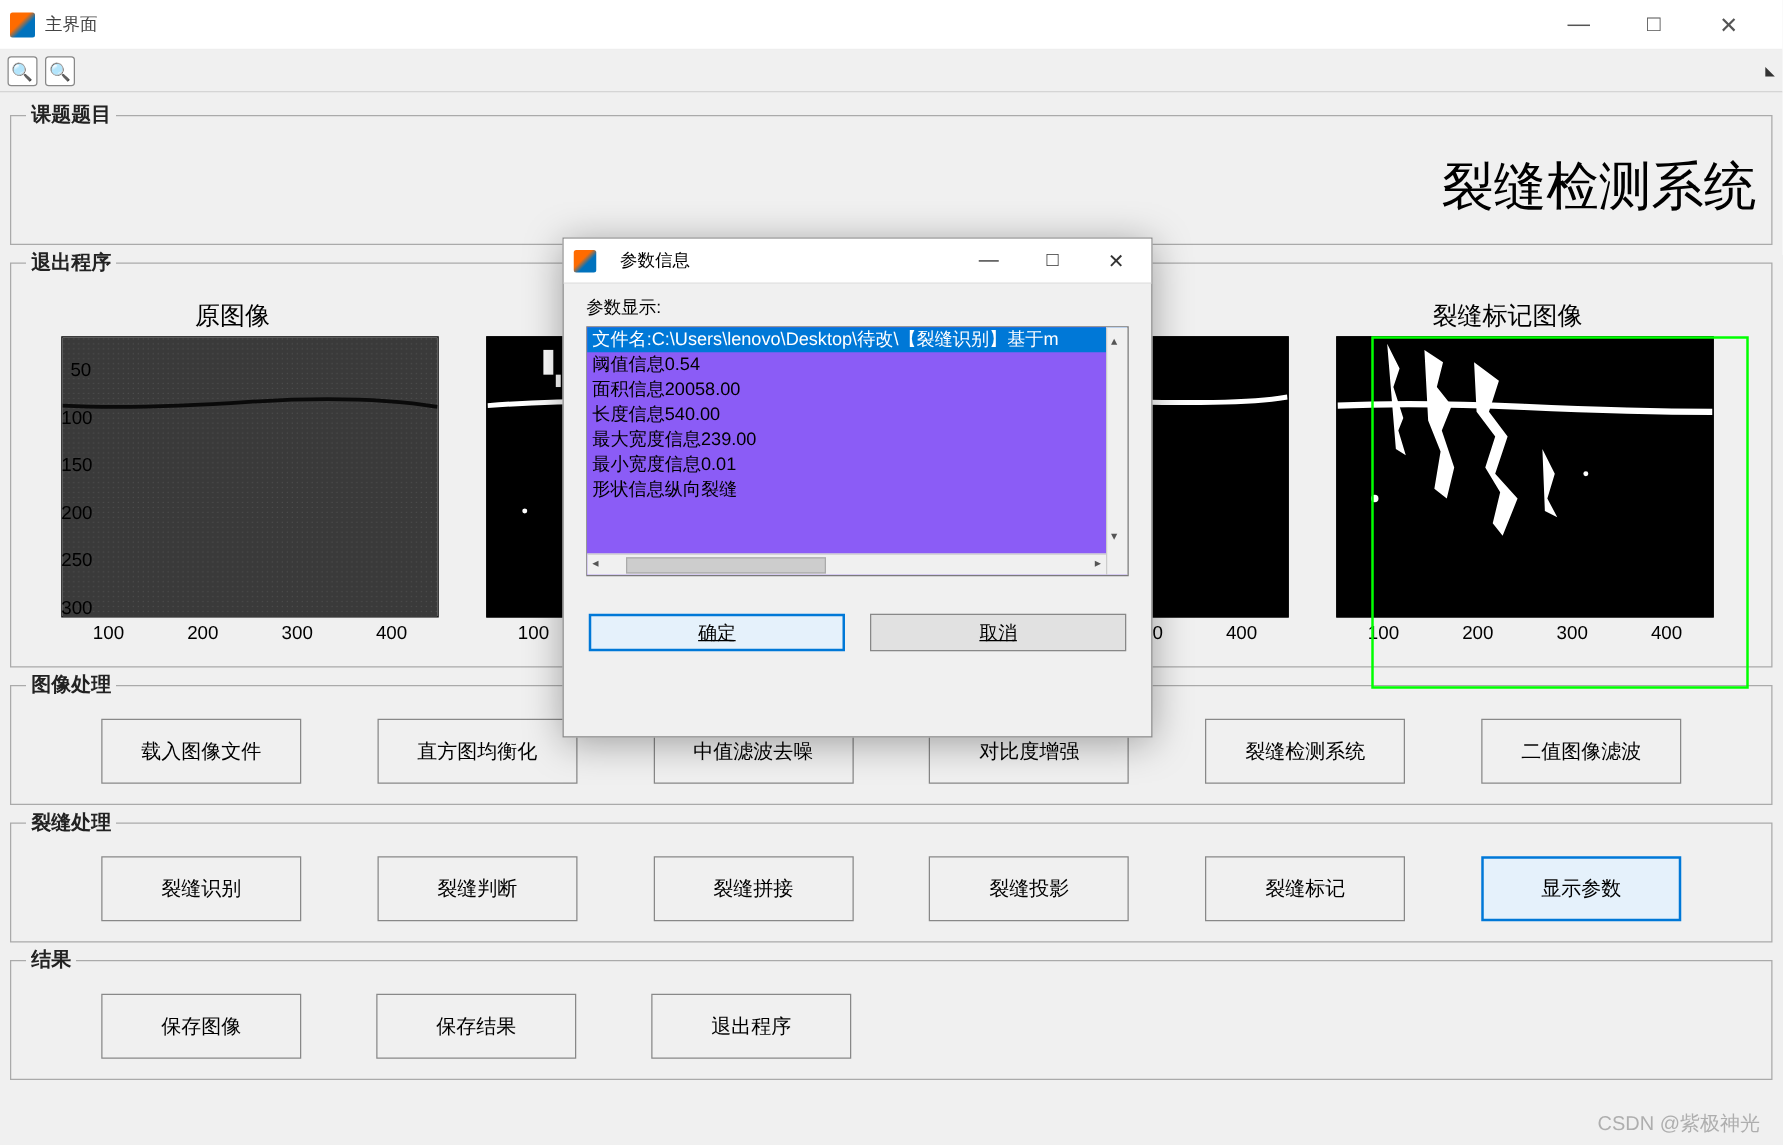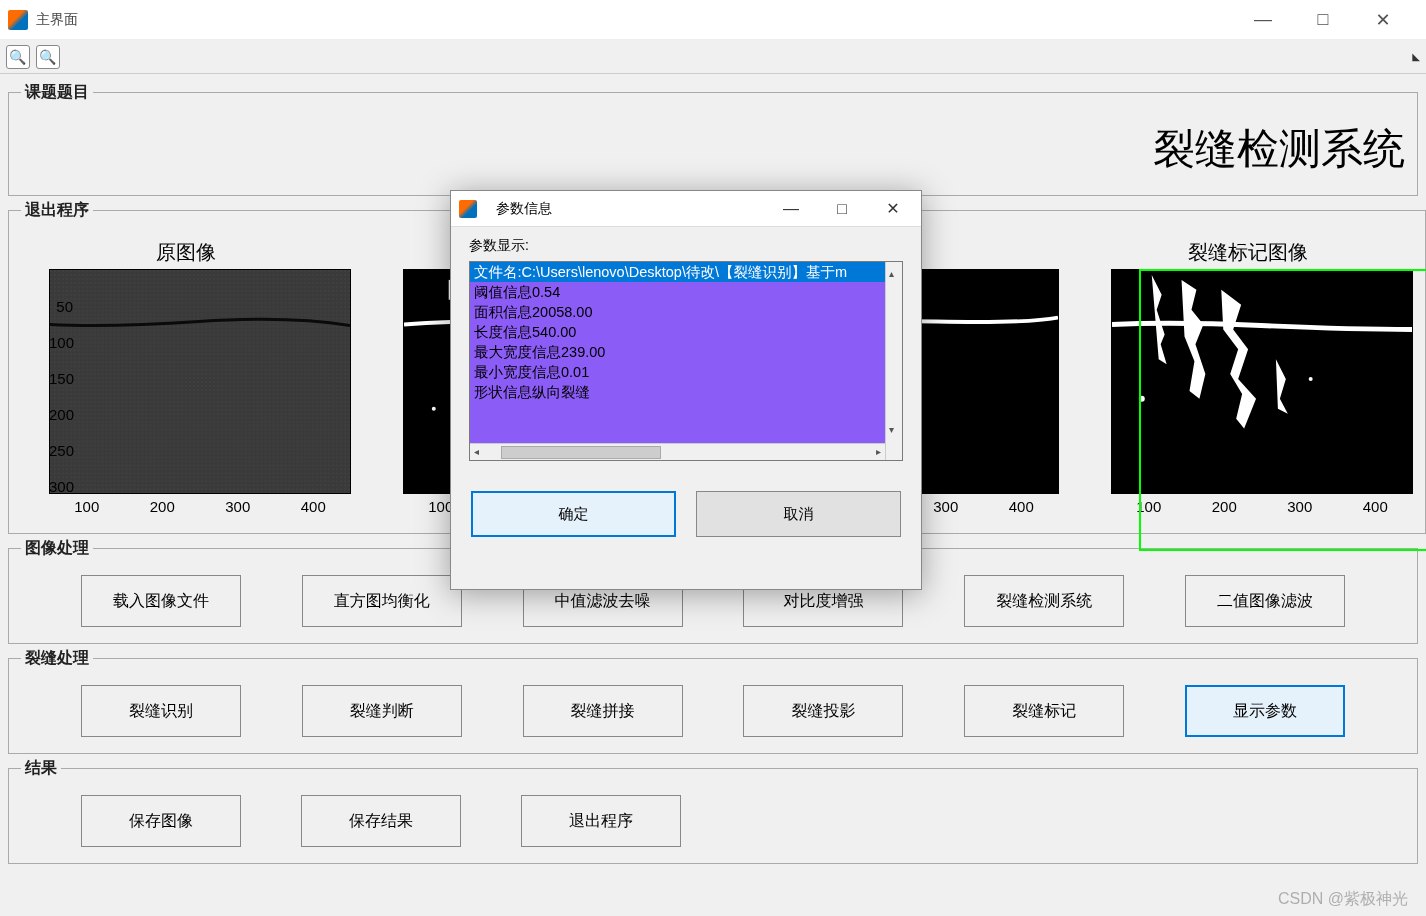--- a/index.html
+++ b/index.html
@@ -26,27 +26,27 @@
   .toolbar { height: 34px; background: #f0f0f0; border-bottom:1px solid #ccc; display:flex; align-items:center; padding: 0 6px; }
   .zoom-btn { width:24px; height:24px; margin-right:6px; border:1px solid #888; border-radius:3px; display:flex; align-items:center; justify-content:center; font-size:14px; background:#fff;}
   .tri { margin-left:auto; font-size:10px; color:#333;}
   .main { background:#f0f0f0; height: calc(916px - 40px - 34px); position:relative; padding: 4px 8px;}
   fieldset {
     border:1px solid #aaa; margin: 4px 0; padding: 8px 12px;
     background:#f0f0f0;
   }
   legend { font-weight:bold; font-size:16px; padding: 0 4px; color:#222;}
   .system-title { text-align:right; font-size:42px; font-family: SimSun, serif; font-weight:500; padding: 10px 0;}
-  .axes-row { display:flex; gap: 24px; padding: 10px 0 10px 0; }
+  .axes-row { display:flex; gap: 10px; padding: 10px 0 10px 0; }
   .axes { position:relative; width: 330px; }
   .axes-title { text-align:center; font-size:20px; font-family:SimSun,serif; margin-bottom:6px; height:24px;}
   .axes-plot { position:relative; margin-left: 28px; }
   .plot-img { width: 302px; height: 225px; display:block; border:1px solid #000; }
   .plot-black { background:#000; }
-  .y-ticks { position:absolute; left:0; top:0; height:225px; display:flex; flex-direction:column; justify-content:space-between; font-size:15px; color:#000; text-align:right; padding: 30px 2px 0 0; width:26px;}
+  .y-ticks { position:absolute; left:0; top:0; height:225px; display:flex; flex-direction:column; justify-content:space-between; font-size:15px; color:#000; text-align:right; padding: 20px 2px 0 0; width:26px;}
   .y-ticks span{line-height:1;}
   .x-ticks { display:flex; justify-content:space-around; font-size:15px; padding: 4px 0 0 28px;}
   .btn-row { display:flex; justify-content:space-between; padding: 10px 60px;}
   .mbtn {
     min-width:160px; height:52px;
     font-size:16px; font-family:Liberation Sans, sans-serif;
     background:#f0f0f0; border:1px solid #888;
     cursor:pointer;
   }
   .mbtn.active { border:2px solid #0078d7; background:#e5f1fb;}
@@ -72,21 +72,21 @@
   .listbox .item { padding: 0 4px; white-space:nowrap;}
   .listbox .item.selected { background:#0078d7; color:#fff;}
   .list-scroll-v { position:absolute; right:0; top:0; width:17px; height:100%; background:#f0f0f0; border-left:1px solid #ccc;}
   .list-scroll-v::before{content:"▴"; position:absolute; top:2px; left:3px; font-size:10px; color:#555;}
   .list-scroll-v::after{content:"▾"; position:absolute; bottom:20px; left:3px; font-size:10px; color:#555;}
   .list-scroll-h { height:17px; background:#f0f0f0; border-top:1px solid #ccc; display:flex; align-items:center;}
   .list-scroll-h .thumb{ margin-left:22px; width:160px; height:13px; background:#cdcdcd; border:1px solid #aaa;}
   .list-scroll-h::before{content:"◂"; margin-left:4px; font-size:10px; color:#555;}
   .list-scroll-h::after{content:"▸"; margin-left:auto; margin-right:4px; font-size:10px; color:#555;}
   .dlg-btns { display:flex; justify-content:center; gap:20px; margin-top:30px;}
-  .dlg-btn { width:205px; height:46px; font-size:15px; background:#e1e1e1; border:1px solid #888;}
+  .dlg-btn { width:205px; height:30px; font-size:15px; background:#e1e1e1; border:1px solid #888;text-decoration:underline;}
   .dlg-btn.primary { border:2px solid #0078d7; background:#e5f1fb;}
   .watermark { position:absolute; right:18px; bottom:6px; color:rgba(120,120,120,.55); font-size:16px;}
   .green-rect { position:absolute; border:2px solid #00ff00; }
 </style>
 </head>
 <body>
 
 <div class="titlebar">
   <div class="matlab-icon"></div>
   <div class="title-text">主界面</div>

